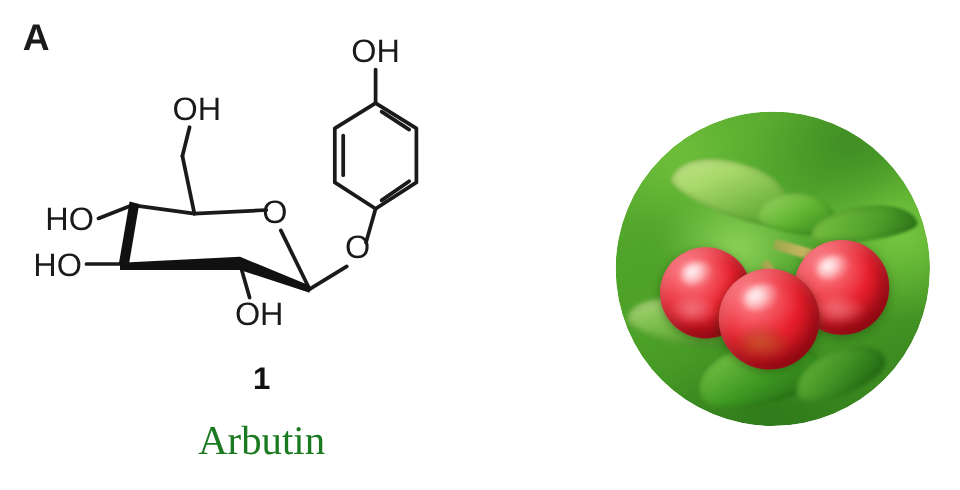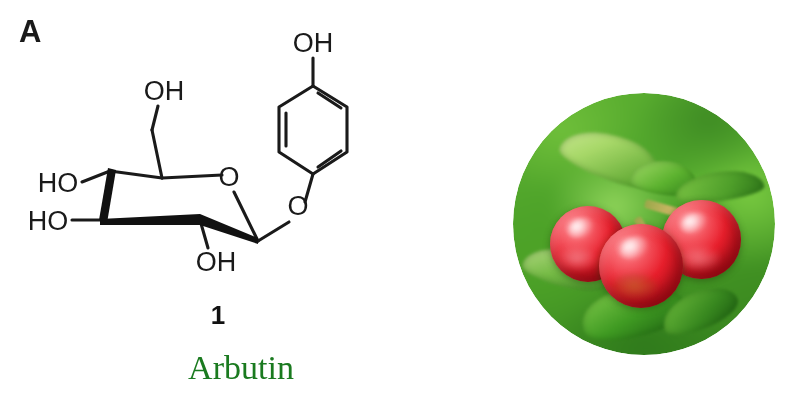--- a/index.html
+++ b/index.html
@@ -61,21 +61,20 @@
   #compound-name {
     position: absolute;
     left: 0px;
     top: 348px;
     width: 436px;
     text-align: center;
     font-family: "Liberation Serif", serif;
     font-size: 34px;
     line-height: 40px;
     color: #1a7a1f;
-    padding-left: 23px;
   }
 
   
   #panel-b {
     position: absolute;
     left: 400px;
     top: 0px;
     width: 400px;
     height: 408px;
   }

